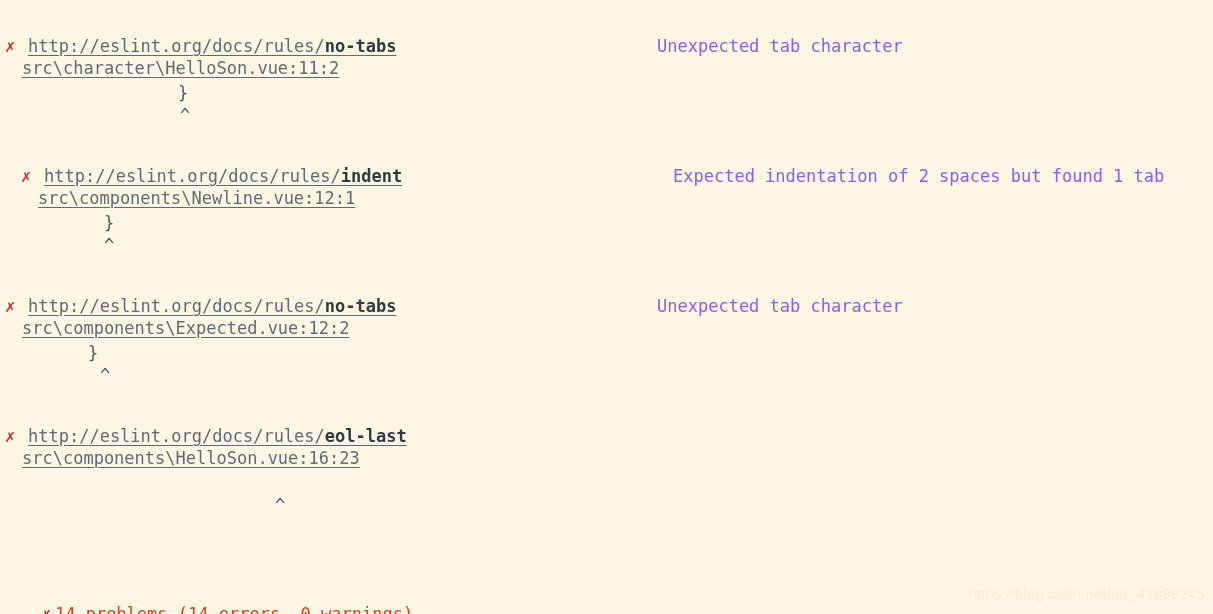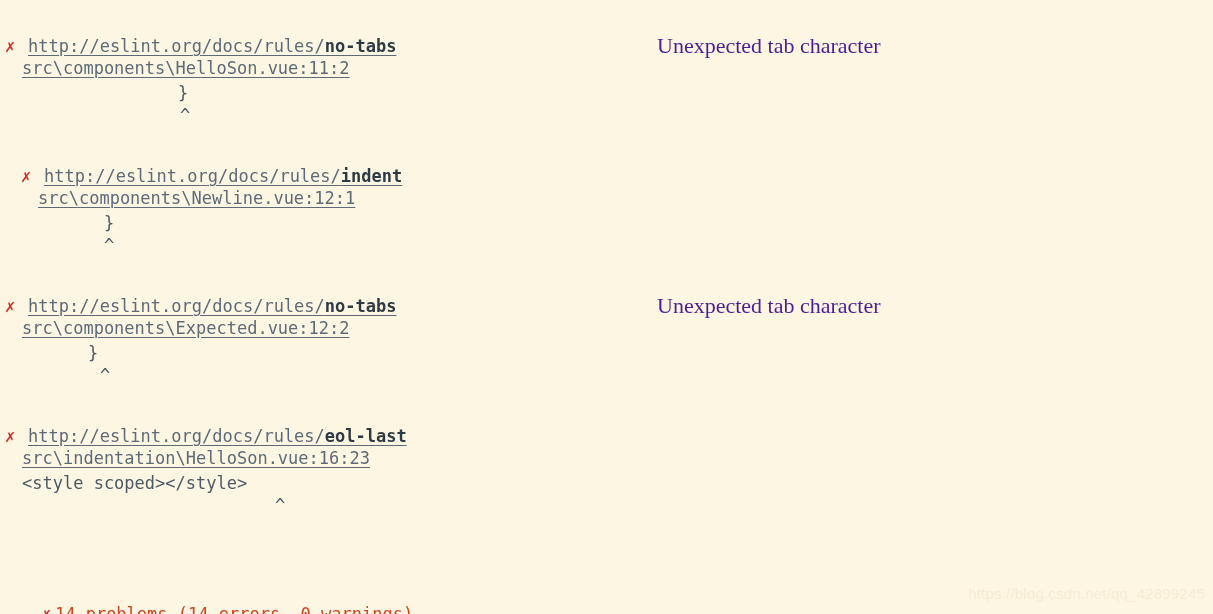--- a/index.html
+++ b/index.html
@@ -83,24 +83,23 @@
     white-space: pre;
     font-size: 17px;
     line-height: 22px;
     color: #4b5a66;
   }
 
   .row-message {
     position: absolute;
     top: 0;
     white-space: pre;
-    font-size: 22px;
+    font-size: 17px;
     line-height: 22px;
-    color: #4c1d95;
-    font-family: Liberation Serif, serif;
+    color: #8b5cf6;
   }
 
   .summary {
     position: absolute;
     left: 0px;
     top: 581px;
     white-space: pre;
     font-size: 17px;
     line-height: 22px;
     color: #cf4520;
@@ -125,42 +124,42 @@
     white-space: pre;
   }
 </style>
 </head>
 <body>
 
 <div id="terminal">
   <div id="problem-list">
       <div class="problem-block" style="position: absolute; left: 0px; top: 35px; width: 1213px;">
         <div class="row-link"><span class="mark-x">✗</span><span class="url"><span>http://eslint.org/docs/rules/</span><span class="rule-name">no-tabs</span></span></div>
-        <div class="row-file">src\components\HelloSon.vue:11:2</div>
+        <div class="row-file">src\character\HelloSon.vue:11:2</div>
         <div class="row-code" style="left: 178px;">}</div>
         <div class="row-caret" style="left: 180px;">^</div>
         <div class="row-message" style="left: 657px;">Unexpected tab character</div>
       </div>
       <div class="problem-block" style="position: absolute; left: 16px; top: 165px; width: 1213px;">
         <div class="row-link"><span class="mark-x">✗</span><span class="url"><span>http://eslint.org/docs/rules/</span><span class="rule-name">indent</span></span></div>
         <div class="row-file">src\components\Newline.vue:12:1</div>
         <div class="row-code" style="left: 88px;">}</div>
         <div class="row-caret" style="left: 88px;">^</div>
+        <div class="row-message" style="left: 657px;">Expected indentation of 2 spaces but found 1 tab</div>
       </div>
       <div class="problem-block" style="position: absolute; left: 0px; top: 295px; width: 1213px;">
         <div class="row-link"><span class="mark-x">✗</span><span class="url"><span>http://eslint.org/docs/rules/</span><span class="rule-name">no-tabs</span></span></div>
         <div class="row-file">src\components\Expected.vue:12:2</div>
         <div class="row-code" style="left: 88px;">}</div>
         <div class="row-caret" style="left: 100px;">^</div>
         <div class="row-message" style="left: 657px;">Unexpected tab character</div>
       </div>
       <div class="problem-block" style="position: absolute; left: 0px; top: 425px; width: 1213px; padding-left: 12px;">
         <div class="row-link"><span class="mark-x">✗</span><span class="url"><span>http://eslint.org/docs/rules/</span><span class="rule-name">eol-last</span></span></div>
-        <div class="row-file">src\indentation\HelloSon.vue:16:23</div>
-        <div class="row-code" style="left: 22px;">&lt;style scoped&gt;&lt;/style&gt;</div>
+        <div class="row-file">src\components\HelloSon.vue:16:23</div>
         <div class="row-caret" style="left: 275px;">^</div>
       </div>
     </div>
 
   <div class="summary">
     <span class="summary-x">✗</span><span>14 problems (14 errors, 0 warnings)</span>
   </div>
 
   <div class="watermark">https://blog.csdn.net/qq_42899245</div>
 </div>

